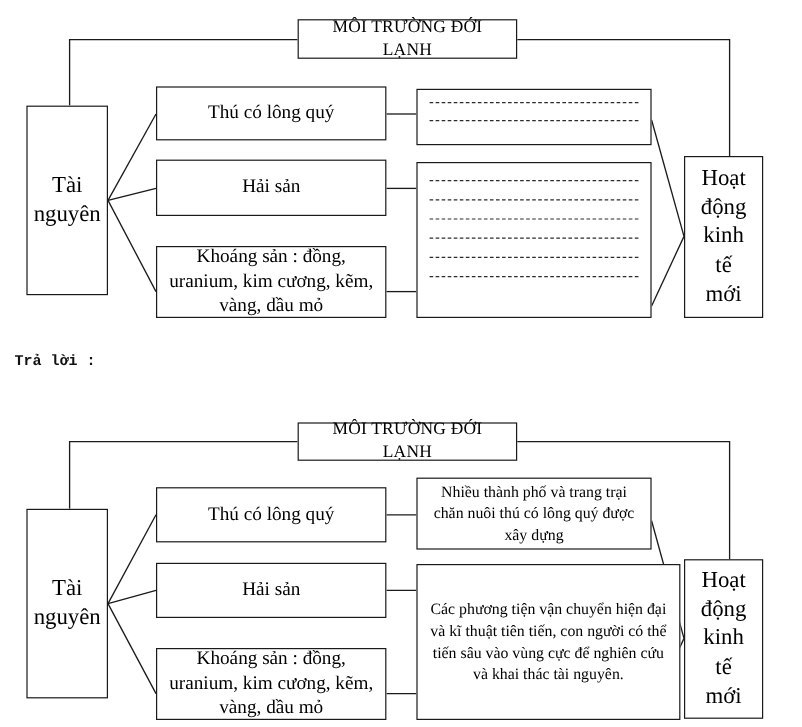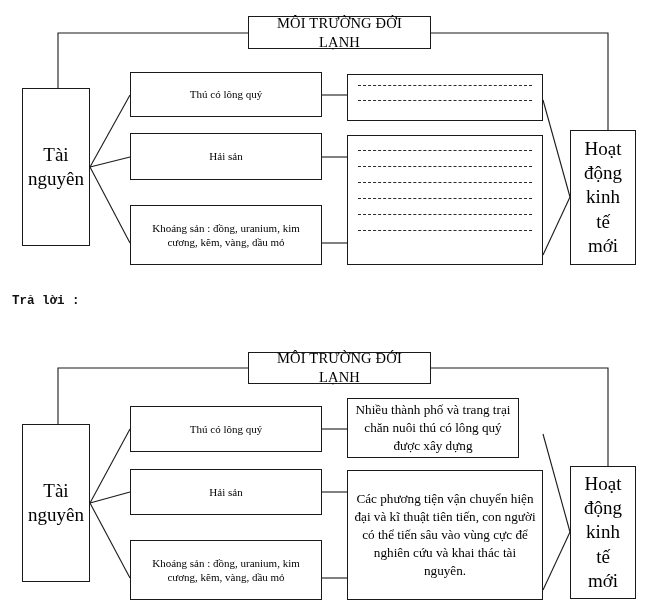--- a/index.html
+++ b/index.html
@@ -48,21 +48,21 @@
   }
   .title-box {
     font-size: 14.5px;
     letter-spacing: 0.2px;
     text-align: center;
   }
   .side-box {
     font-size: 13px;
   }
   .mid-box {
-    font-size: 11px;
+    font-size: 16px;
   }
   .answer-box {
     font-size: 13.2px;
     line-height: 1.35;
   }
   .blank-box {
     align-items: center;
     justify-content: flex-start;
     flex-direction: column;
   }
@@ -190,25 +190,25 @@
   </div>
 
   <div class="box mid-box" style="left:130px; top:469px; width:192px; height:46px;">
     <div class="box-inner">Hải sản</div>
   </div>
 
   <div class="box mid-box" style="left:130px; top:540px; width:192px; height:60px;">
     <div class="box-inner">Khoáng sản : đồng, uranium, kim cương, kẽm, vàng, dầu mỏ</div>
   </div>
 
-  <div class="box answer-box" style="left:347px; top:398px; width:172px; height:60px;">
+  <div class="box answer-box" style="left:347px; top:398px; width:196px; height:60px;">
     <div class="box-inner">Nhiều thành phố và trang trại chăn nuôi thú có lông quý được xây dựng</div>
   </div>
 
-  <div class="box answer-box" style="left:347px; top:470px; width:196px; height:130px;">
+  <div class="box answer-box" style="left:347px; top:470px; width:220px; height:130px;">
     <div class="box-inner">Các phương tiện vận chuyển hiện đại và kĩ thuật tiên tiến, con người có thể tiến sâu vào vùng cực để nghiên cứu và khai thác tài nguyên.</div>
   </div>
 
   <div class="box side-box vert-text" style="left:570px; top:466px; width:66px; height:133px;">
     <div class="box-inner" style="white-space:pre-line;">Hoạt động
 kinh tế
 mới</div>
   </div>
 
 </div>

